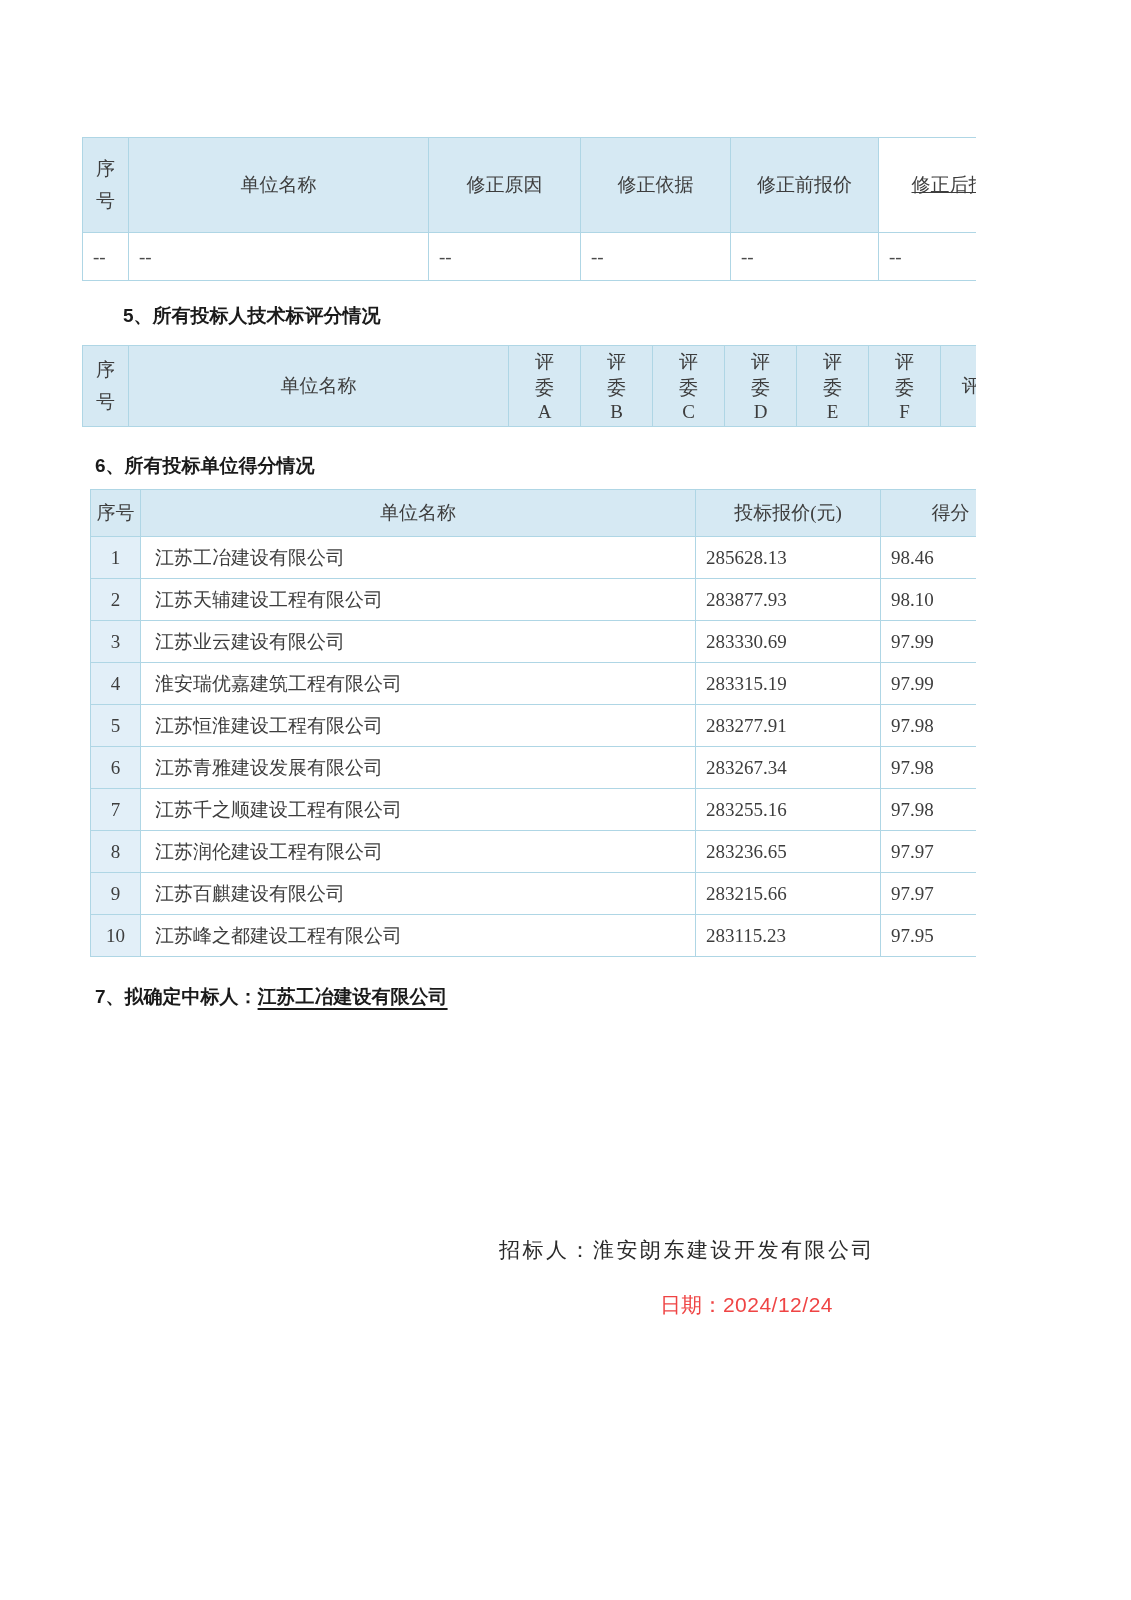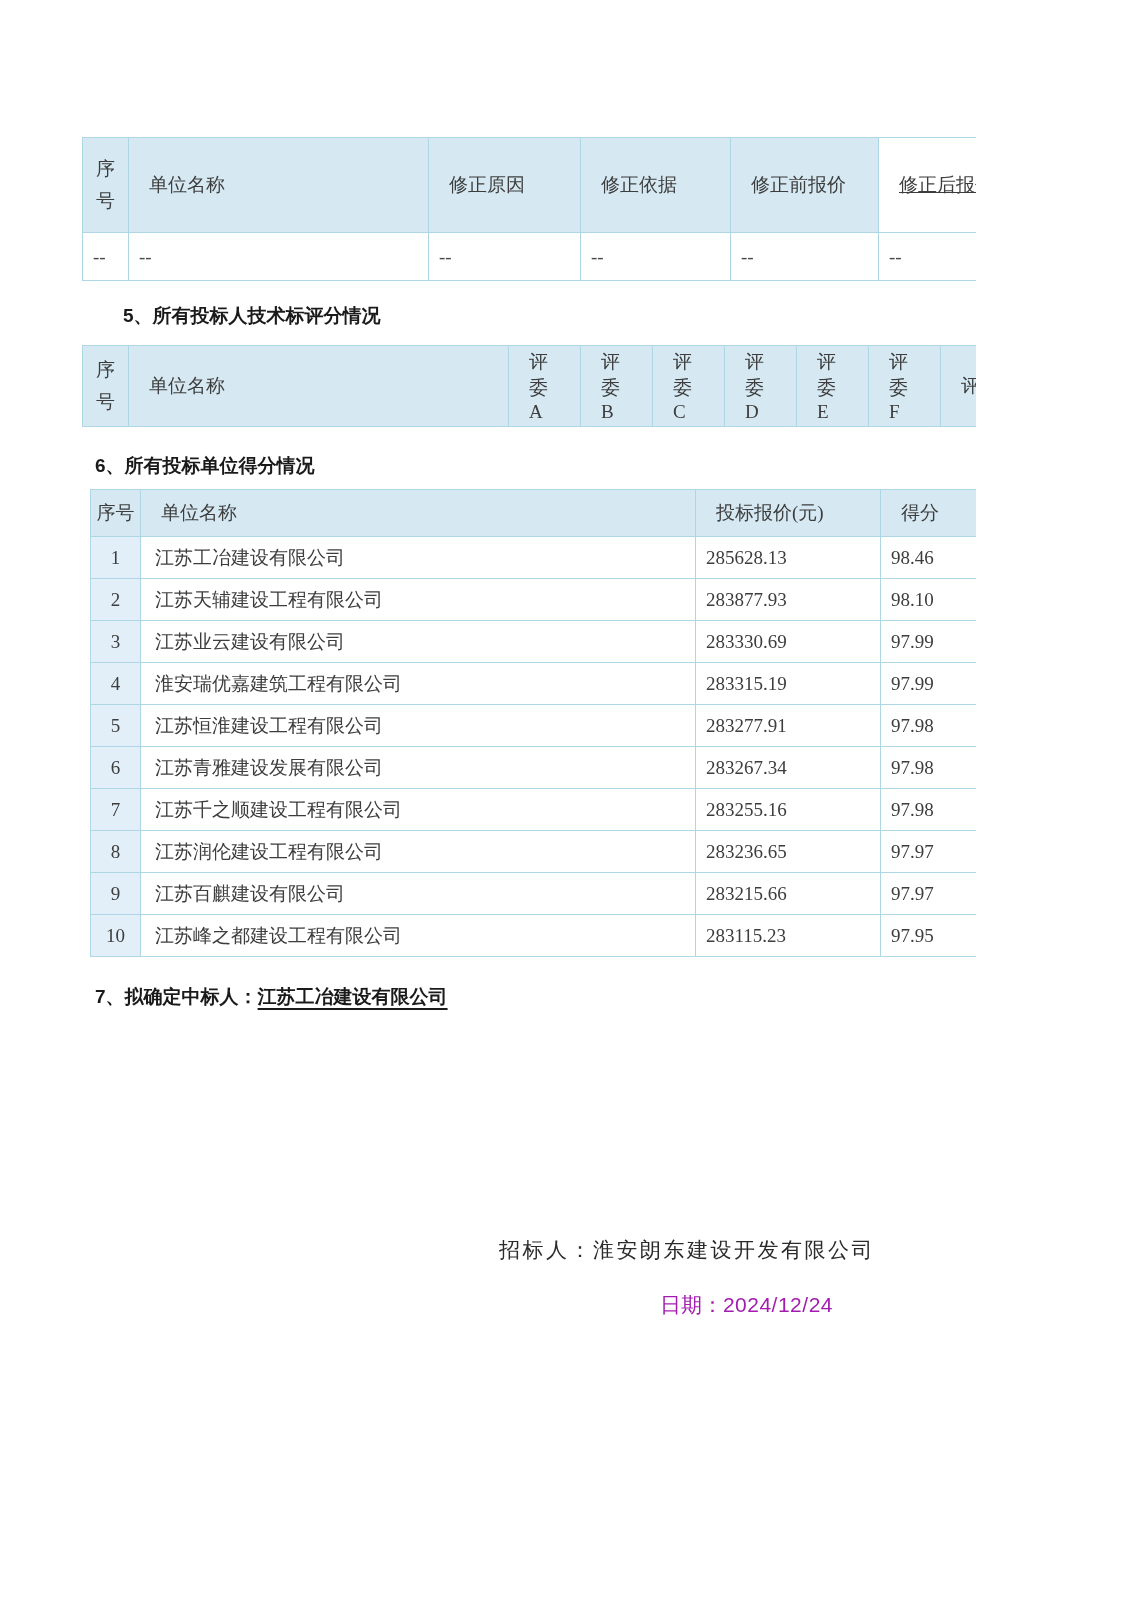--- a/index.html
+++ b/index.html
@@ -3,21 +3,21 @@
 <meta charset="utf-8">
 <style>
   html,body { margin:0; padding:0; background:#ffffff; }
   .page {
     position:relative; width:976px; height:1600px; background:#ffffff;
     font-family:"Liberation Serif","DejaVu Serif",serif; color:#3d3d3d; overflow:hidden;
   }
   
   table.tbl { position:absolute; border-collapse:collapse; table-layout:fixed; font-size:19px; }
   .tbl th, .tbl td { border:1px solid #afd6e5; vertical-align:middle; font-weight:normal; overflow:hidden; }
-  .tbl th { background:#d6e9f3; text-align:left; padding:0 20px; color:#3d3d3d; }
+  .tbl th { background:#d6e9f3; text-align:center; padding:0 20px; color:#3d3d3d; }
   .tbl td { background:#ffffff; padding:0 10px; color:#3d3d3d; }
   th.idx-h { text-align:center; padding:0 12px; line-height:1.7; }
   th.white-h { background:#ffffff;text-decoration:underline; }
   
   .tbl1 { left:82px; top:137px; width:957px; }
   .tbl1 tr.hdr { height:95px; }
   .tbl1 tr.data { height:48px; }
   .tbl1 td { color:#4a4a4a; }
   
   .tbl2 { left:82px; top:345px; width:957px; }
@@ -48,21 +48,21 @@
   .notice .date {
     font-family:"Liberation Sans","DejaVu Sans",sans-serif; font-weight:bold;
     text-decoration:underline; text-underline-offset:6px; letter-spacing:0.5px;
   }
   
   .sig1 {
     position:absolute; top:1236px; right:101px; font-size:21px; color:#2b2b2b;
     letter-spacing:2.5px; white-space:nowrap;
   }
   .sig2 {
-    position:absolute; top:1291px; right:143px; font-size:21px; color:#a21caf; white-space:nowrap;
+    position:absolute; top:1291px; right:143px; font-size:21px; color:#ef4444; white-space:nowrap;
   }
   .sig2 .num { font-family:"Liberation Sans","DejaVu Sans",sans-serif; letter-spacing:0.5px; }
 </style>
 </head>
 <body>
 
 <div class="page">
 
   <table class="tbl tbl1">
     <colgroup>

